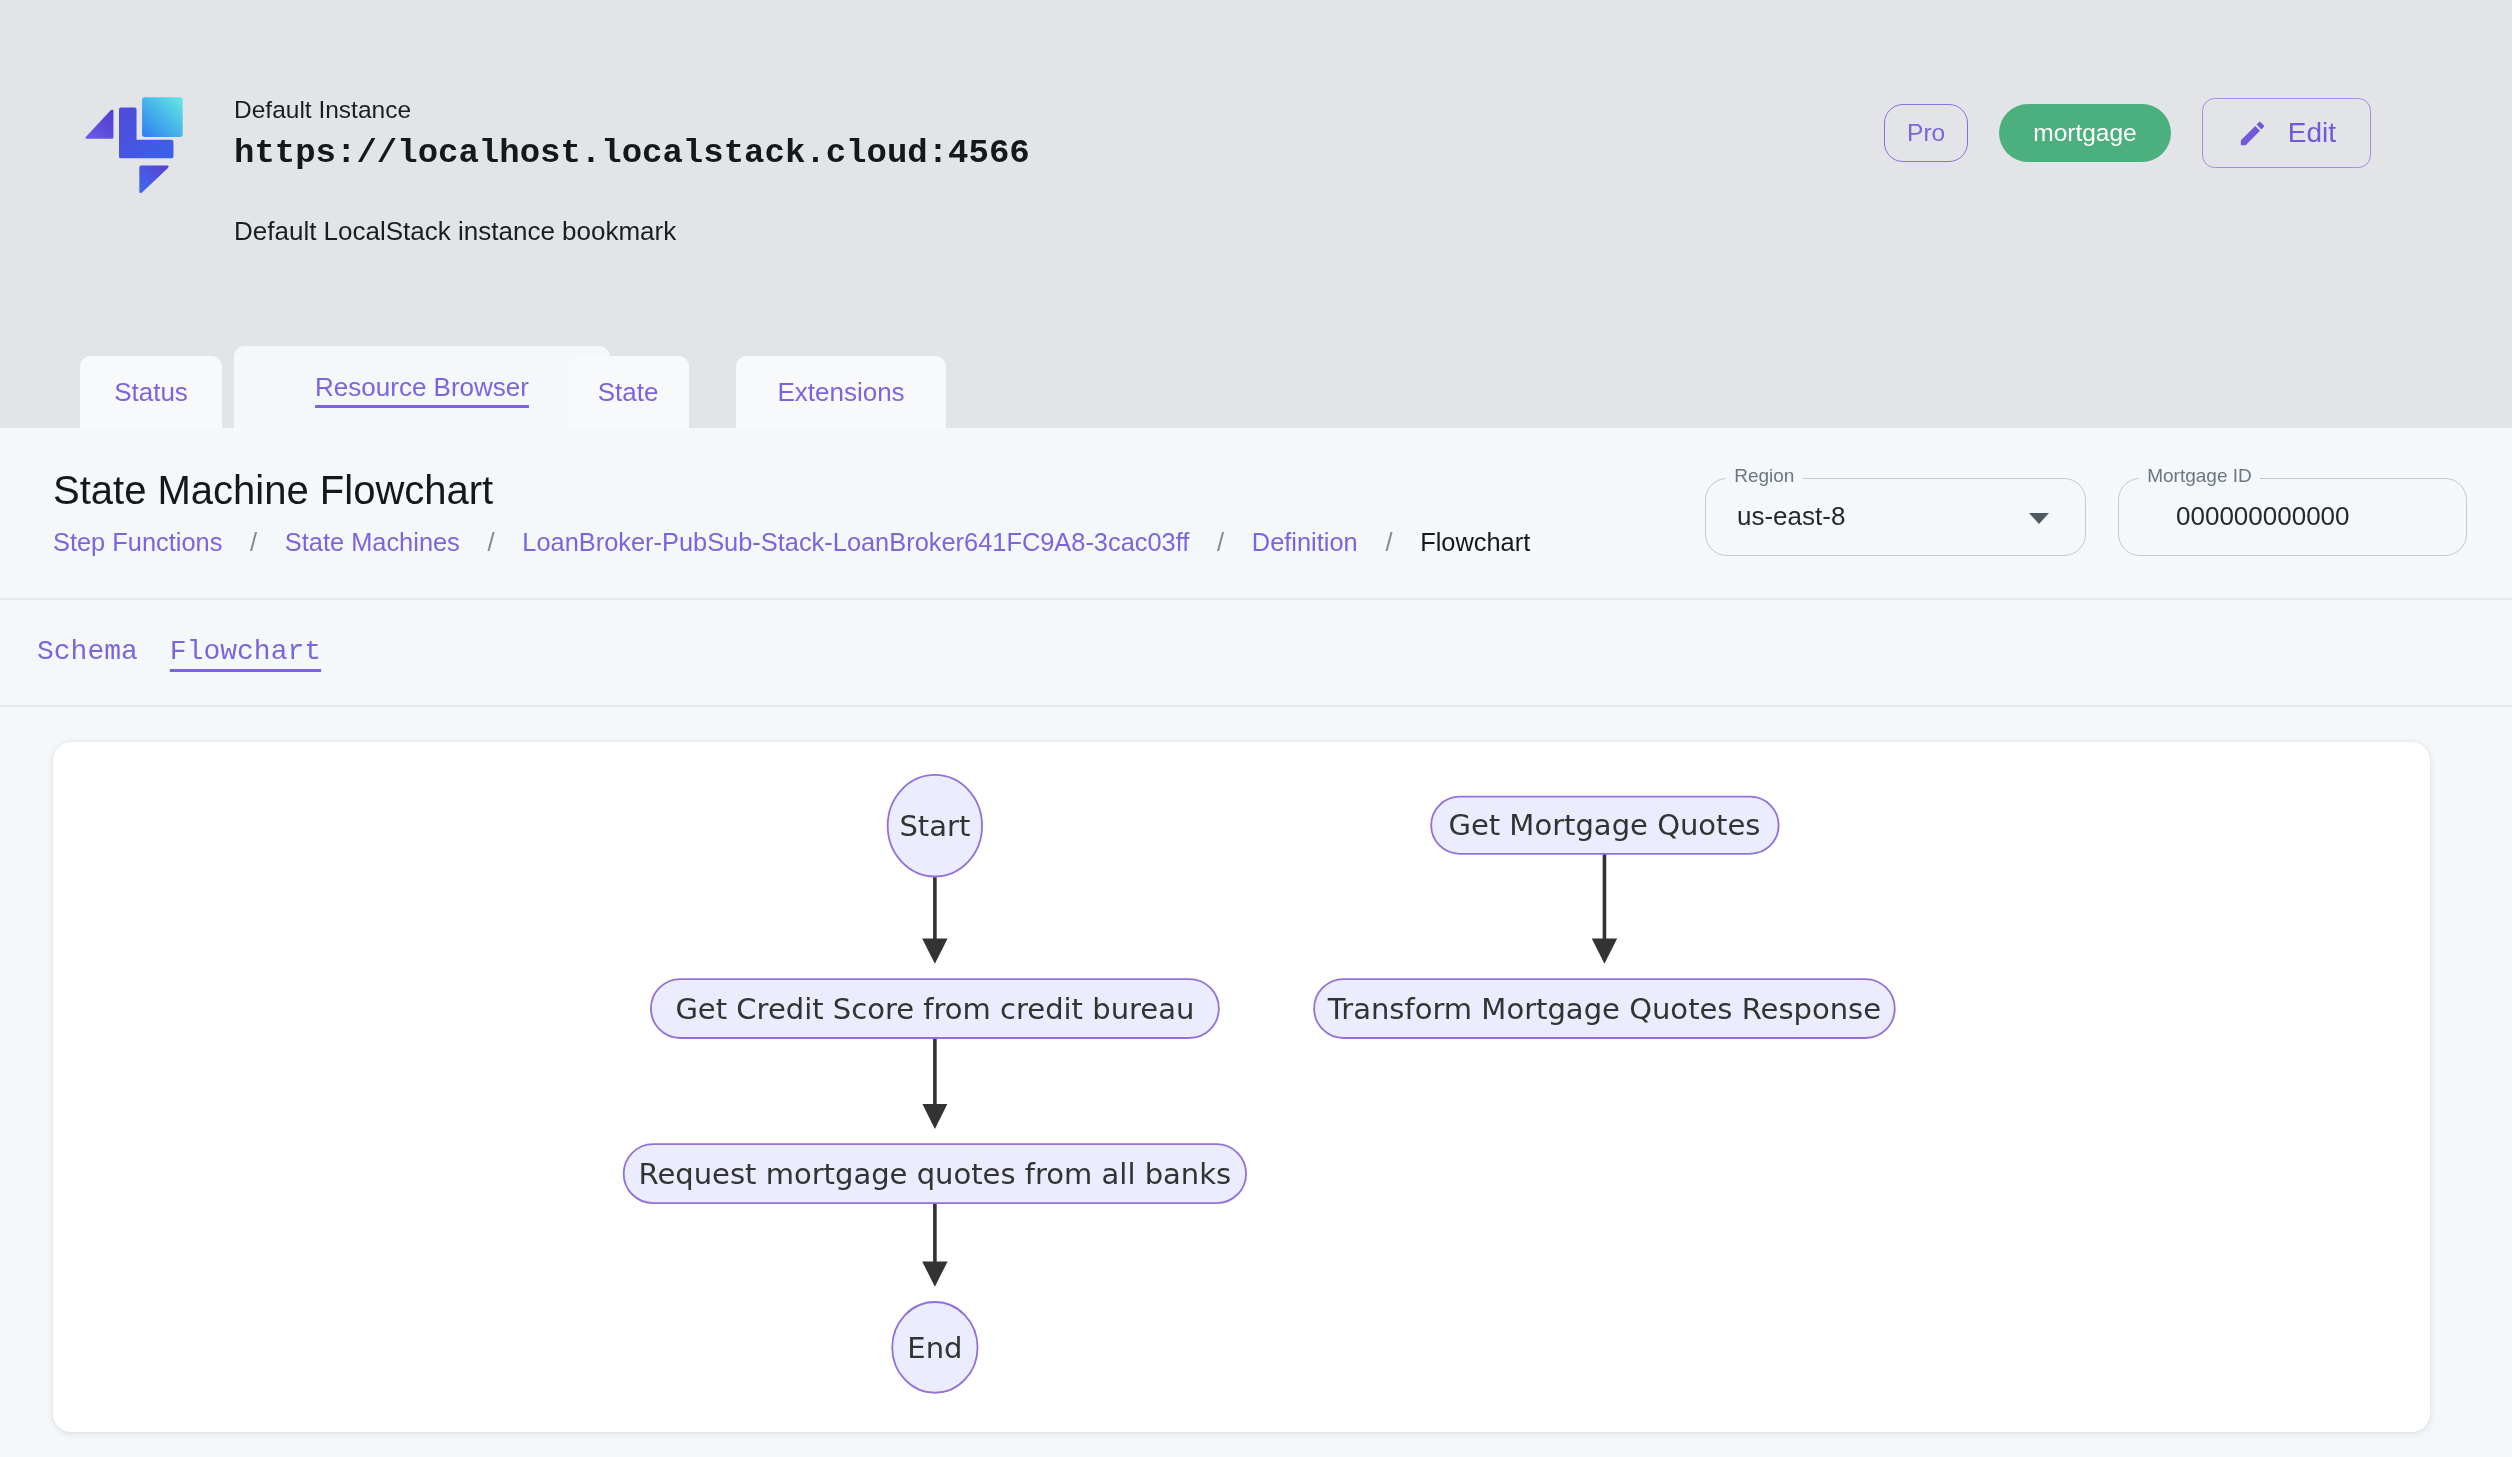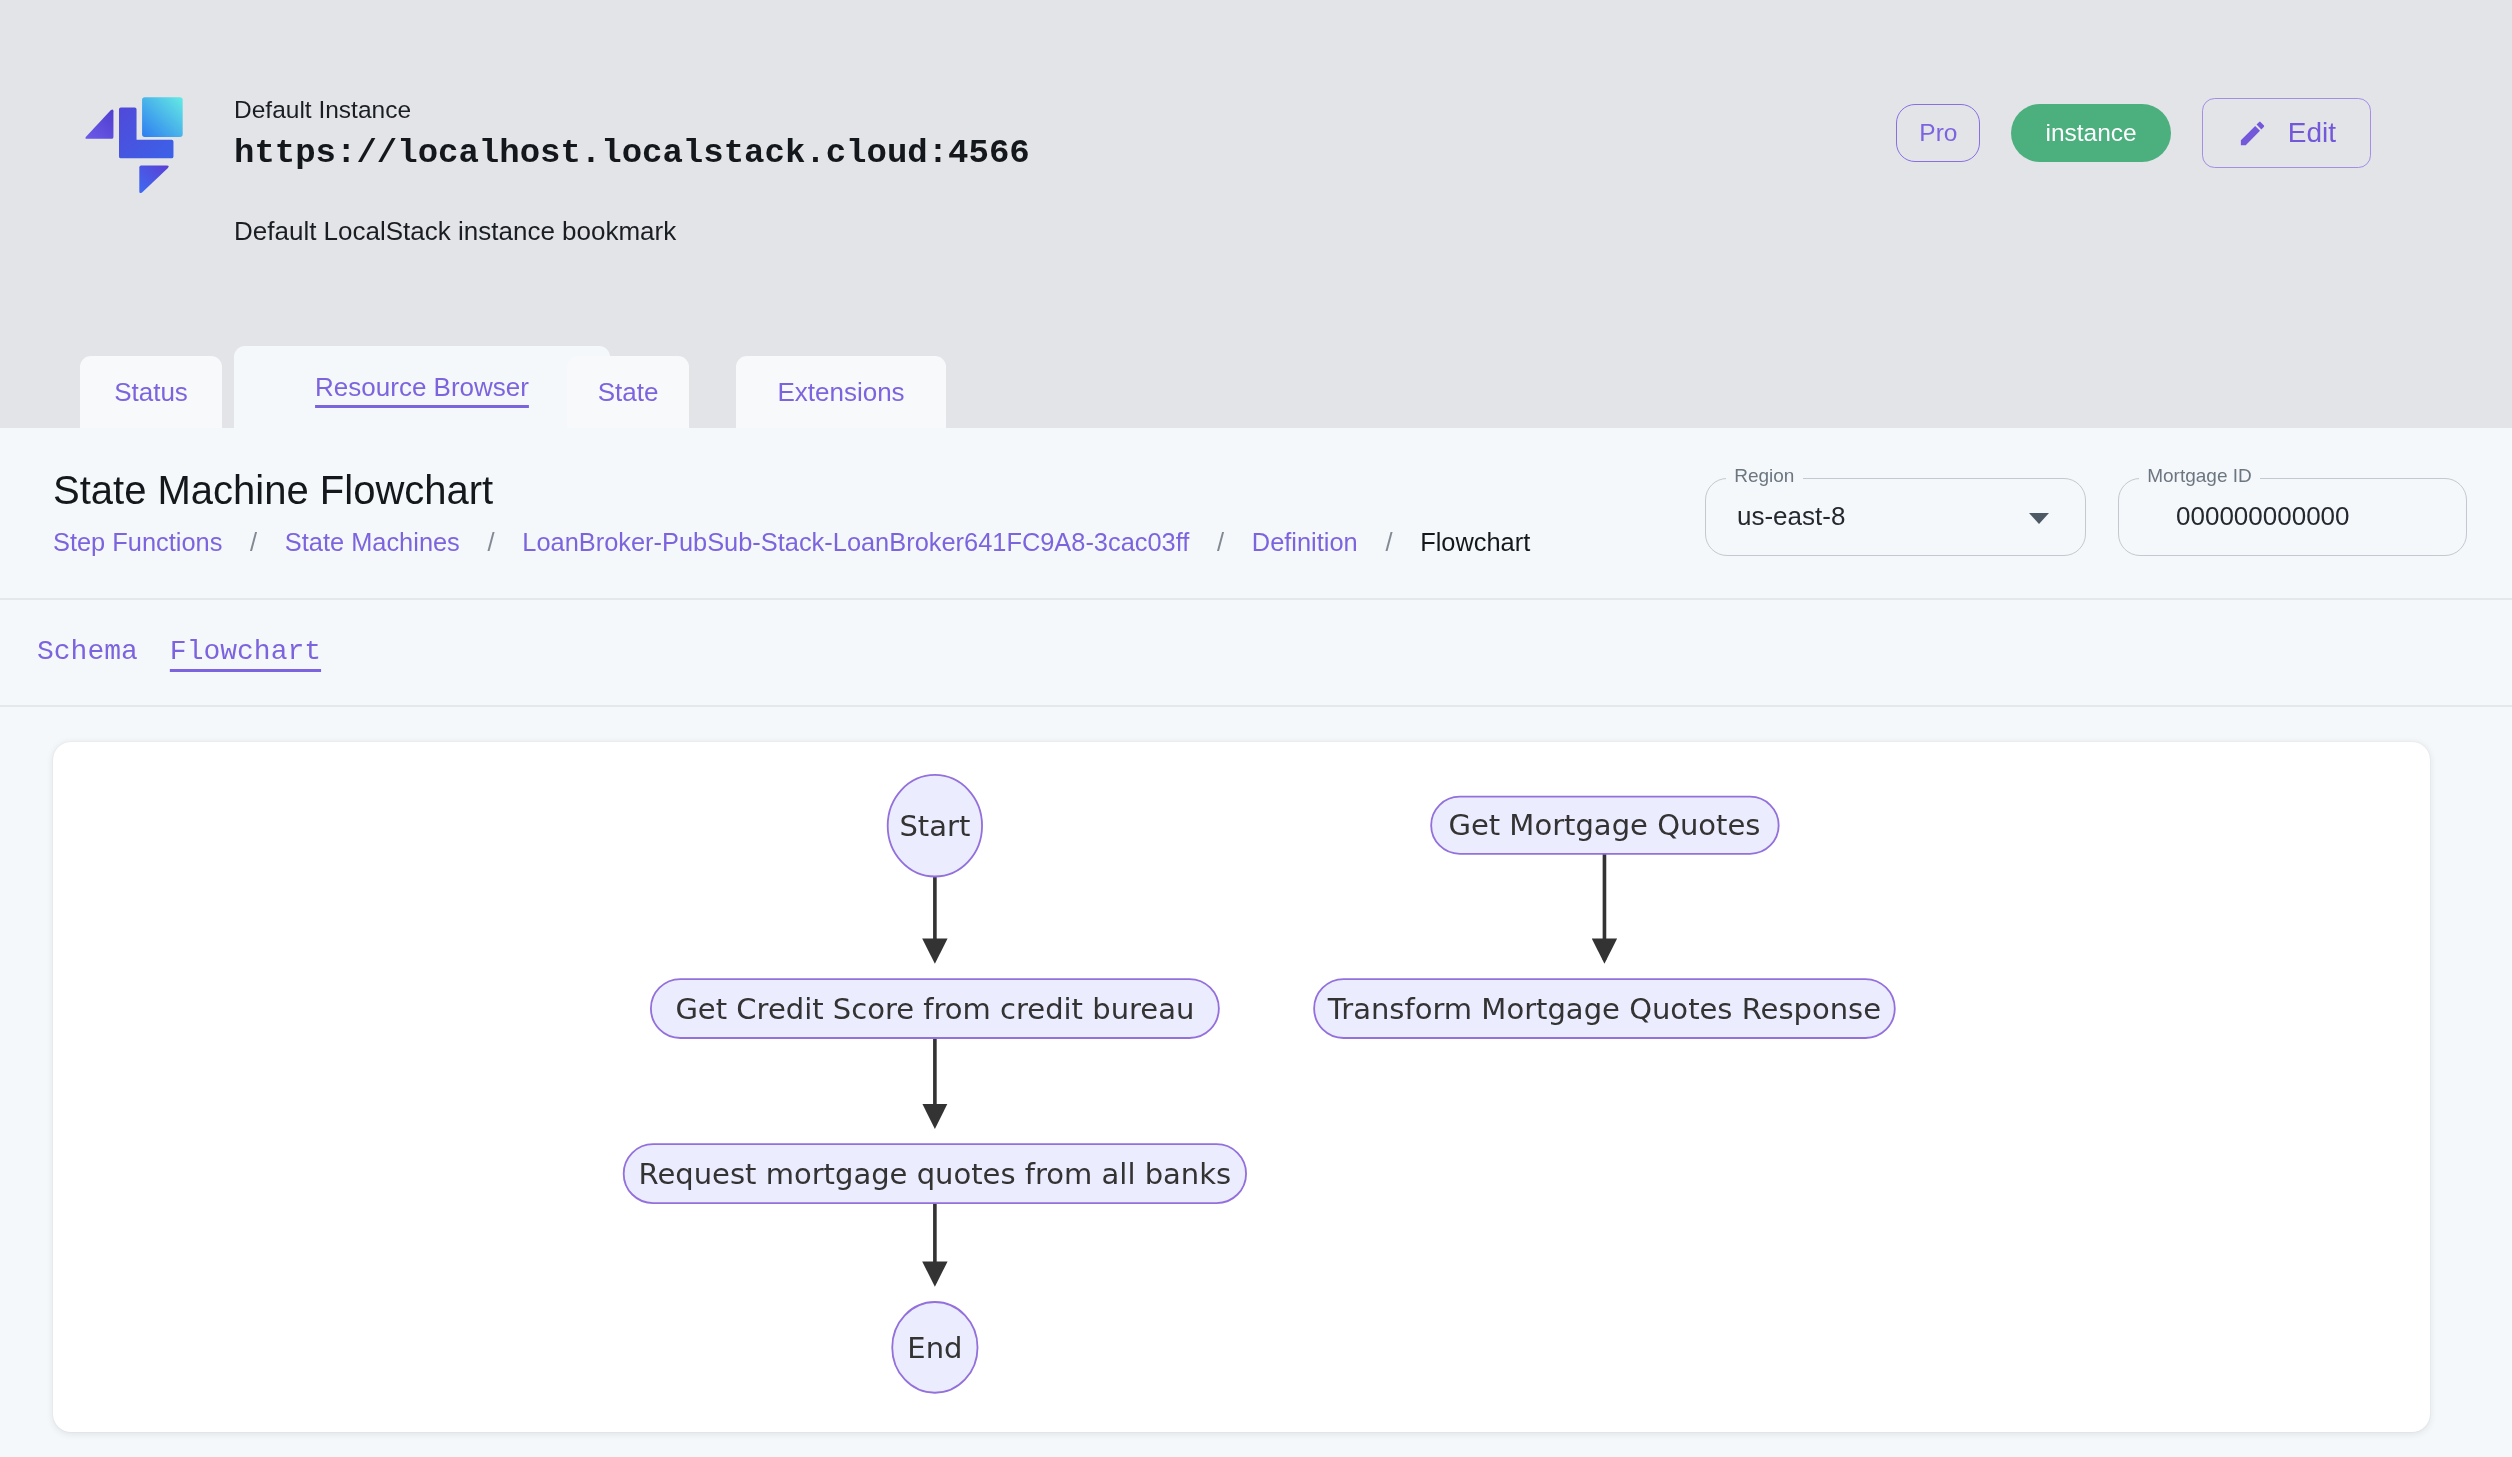--- a/index.html
+++ b/index.html
@@ -93,21 +93,21 @@
     <path d="M33 24 L33 52 Q33 54 31 54 L4 54 Q1.5 54 3.5 51.5 L30 23 Q33 21 33 24 Z" fill="url(#lg-t1)"></path>
     <path d="M61 85 Q61 83 63 83 L91 83 Q94 83 92 85.5 L64 112 Q61 114 61 111 Z" fill="url(#lg-t2)"></path>
   </svg>
 
   <div class="instance-name">Default Instance</div>
   <div class="instance-url">https://localhost.localstack.cloud:4566</div>
   <div class="instance-desc">Default LocalStack instance bookmark</div>
 
   <div class="header-actions">
     <div class="badge-pro">Pro</div>
-    <div class="badge-running">instance</div>
+    <div class="badge-running">mortgage</div>
     <button class="btn-edit">
       <svg viewBox="0 0 24 24">
         <path d="M3 17.25V21h3.75L17.81 9.94l-3.75-3.75L3 17.25zM20.71 7.04c.39-.39.39-1.02 0-1.41l-2.34-2.34c-.39-.39-1.02-.39-1.41 0l-1.83 1.83 3.75 3.75 1.83-1.83z"></path>
       </svg>
       <span>Edit</span>
     </button>
   </div>
 
   <div class="tab tab-status">
     <span class="tab-label">Status</span>

